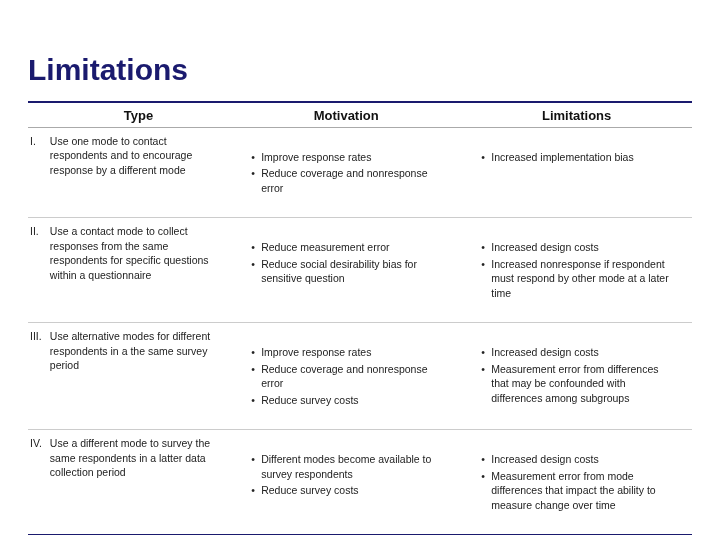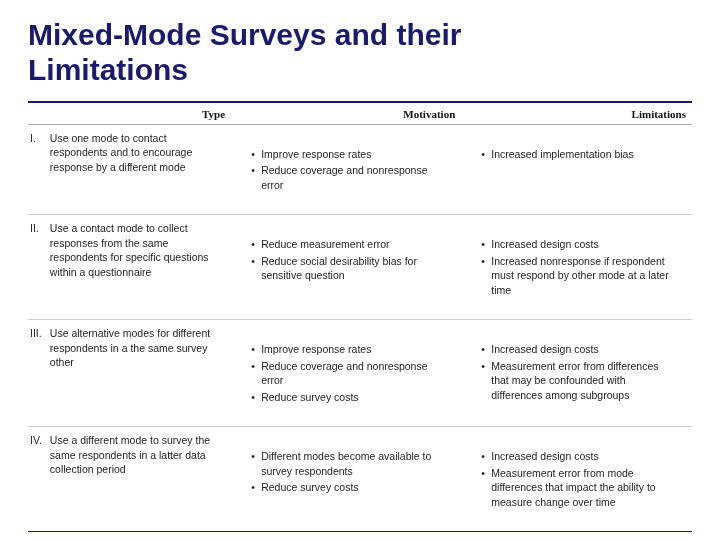--- a/index.html
+++ b/index.html
@@ -28,26 +28,25 @@
       margin-bottom: 0;
     }
     table {
       width: 100%;
       border-collapse: collapse;
       font-size: 10.5px;
     }
     thead tr th {
       background: #ffffff;
       font-weight: bold;
-      text-align: right;
+      text-align: center;
       padding: 5px 6px 4px 6px;
       border-bottom: 1.5px solid #aaa;
       color: #111;
-      font-size: 11px;
-      font-family: Liberation Serif, serif;
+      font-size: 13px;
     }
     tbody tr td {
       vertical-align: top;
       padding: 6px 6px 6px 4px;
       border-bottom: 1px solid #ccc;
       line-height: 1.38;
     }
     tbody tr:last-child td {
       border-bottom: 1.5px solid #1a1a6e;
     }
@@ -75,21 +74,21 @@
       position: absolute;
       left: 0;
       top: 0;
     }
   </style>
 </head>
 <body>
 
 <div class="page">
   <div class="title">
-    <span>Mixed-Mode Surveys and their</span><br>
+    <br>
     <span>Limitations</span>
   </div>
   <hr class="divider">
   <table>
     <thead>
       <tr>
         <th class="row-num"></th>
         <th class="col-type">Type</th>
         <th class="col-motivation">Motivation</th>
         <th class="col-limitations">Limitations</th>
@@ -122,21 +121,21 @@
           </td>
           <td class="col-limitations">
             <ul class="bullet">
               <li>Increased design costs</li>
               <li>Increased nonresponse if respondent must respond by other mode at a later time</li>
             </ul>
           </td>
         </tr>
         <tr>
           <td class="row-num">III.</td>
-          <td class="col-type">Use alternative modes for different respondents in a the same survey other</td>
+          <td class="col-type">Use alternative modes for different respondents in a the same survey period</td>
           <td class="col-motivation">
             <ul class="bullet">
               <li>Improve response rates</li>
               <li>Reduce coverage and nonresponse error</li>
               <li>Reduce survey costs</li>
             </ul>
           </td>
           <td class="col-limitations">
             <ul class="bullet">
               <li>Increased design costs</li>

